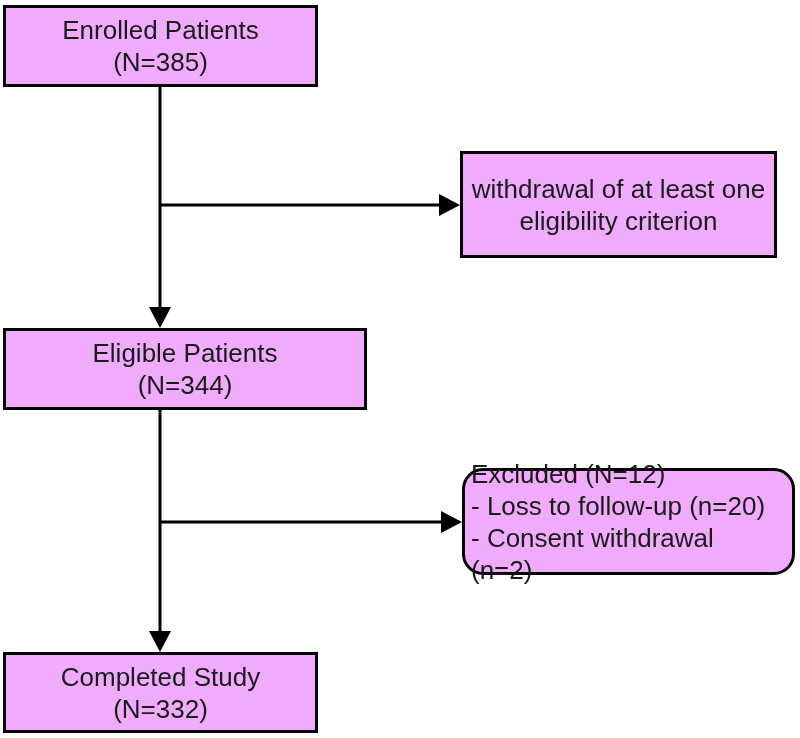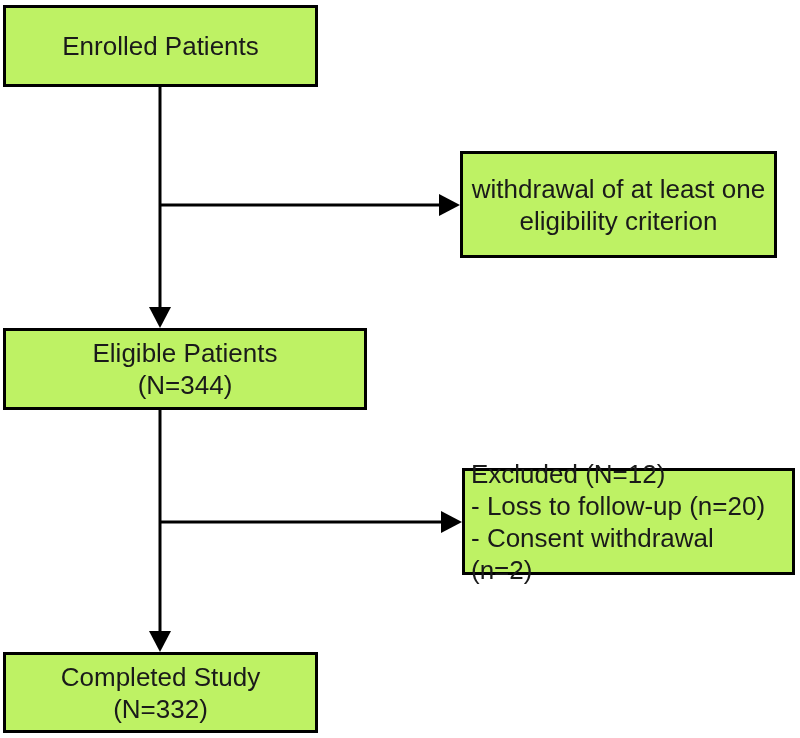--- a/index.html
+++ b/index.html
@@ -20,30 +20,30 @@
     position: absolute;
     left: 0;
     top: 0;
     width: 800px;
     height: 738px;
   }
   .box {
     position: absolute;
     box-sizing: border-box;
     border: 3px solid #000000;
-    background: #bef264;
+    background: #f0abfc;
     display: flex;
     flex-direction: column;
     justify-content: center;
     font-size: 26px;
     line-height: 32px;
     color: #1a1a1a;
   }
   .box.centered { align-items: center; text-align: center; }
-  .box.left-aligned { align-items: flex-start; text-align: left; padding-left: 6px; padding-right: 10px; }
+  .box.left-aligned { align-items: flex-start; text-align: left; padding-left: 6px; padding-right: 10px; border-radius: 21px; }
   .box.bold-text { font-weight: normal; }
 
   .box-enrolled   { left: 3px;   top: 5px;   width: 315px; height: 82px; }
   .box-excluded1  { left: 460px; top: 151px; width: 317px; height: 107px; }
   .box-eligible   { left: 3px;   top: 328px; width: 364px; height: 82px; }
   .box-excluded2  { left: 462px; top: 468px; width: 333px; height: 107px; }
   .box-completed  { left: 3px;   top: 652px; width: 315px; height: 81px; }
 
   .arrow-line { stroke: #000000; stroke-width: 3; fill: none; }
   .arrow-head { fill: #000000; stroke: none; }
@@ -71,20 +71,21 @@
     </g>
 
     <g>
       <line class="arrow-line" x1="160" y1="522" x2="443" y2="522"></line>
       <polygon class="arrow-head" points="462,522 441,511 441,533"></polygon>
     </g>
   </svg>
 
   <div class="box box-enrolled centered">
     <div>Enrolled Patients</div>
+    <div>(N=385)</div>
   </div>
 
   <div class="box box-excluded1 centered">
     <div>withdrawal of at least one</div>
     <div>eligibility criterion</div>
   </div>
 
   <div class="box box-eligible centered">
     <div>Eligible Patients</div>
     <div>(N=344)</div>

